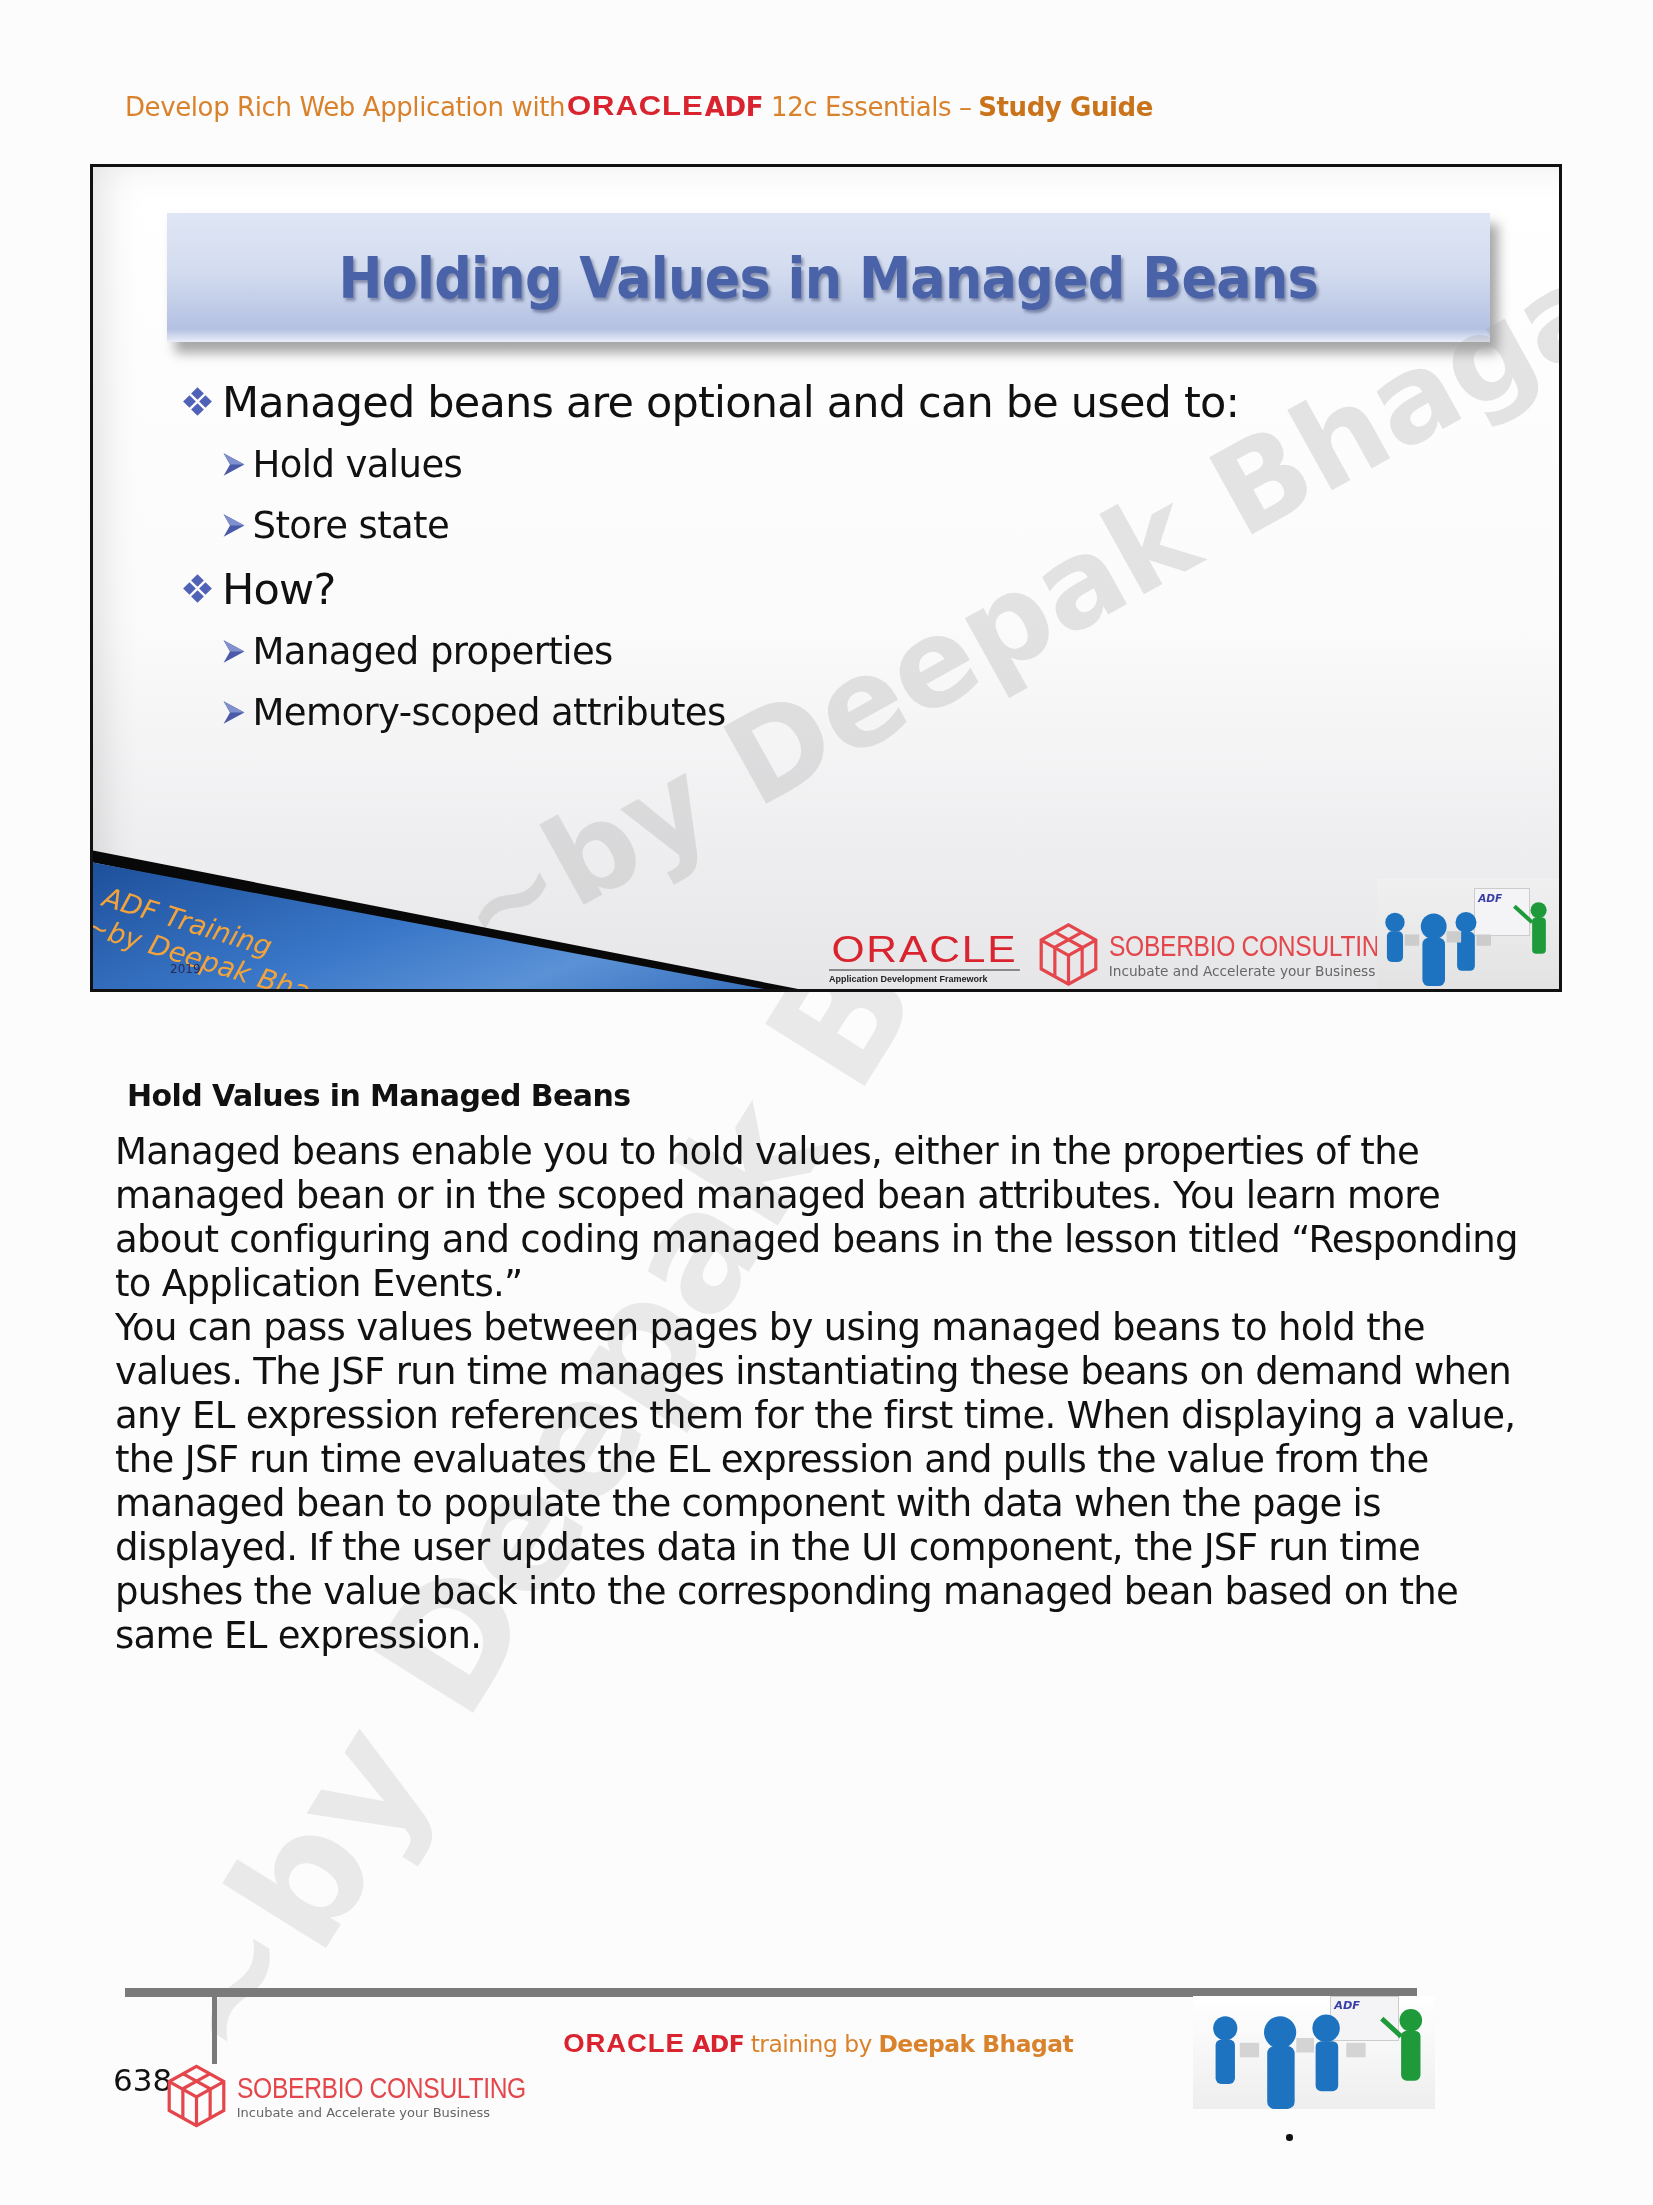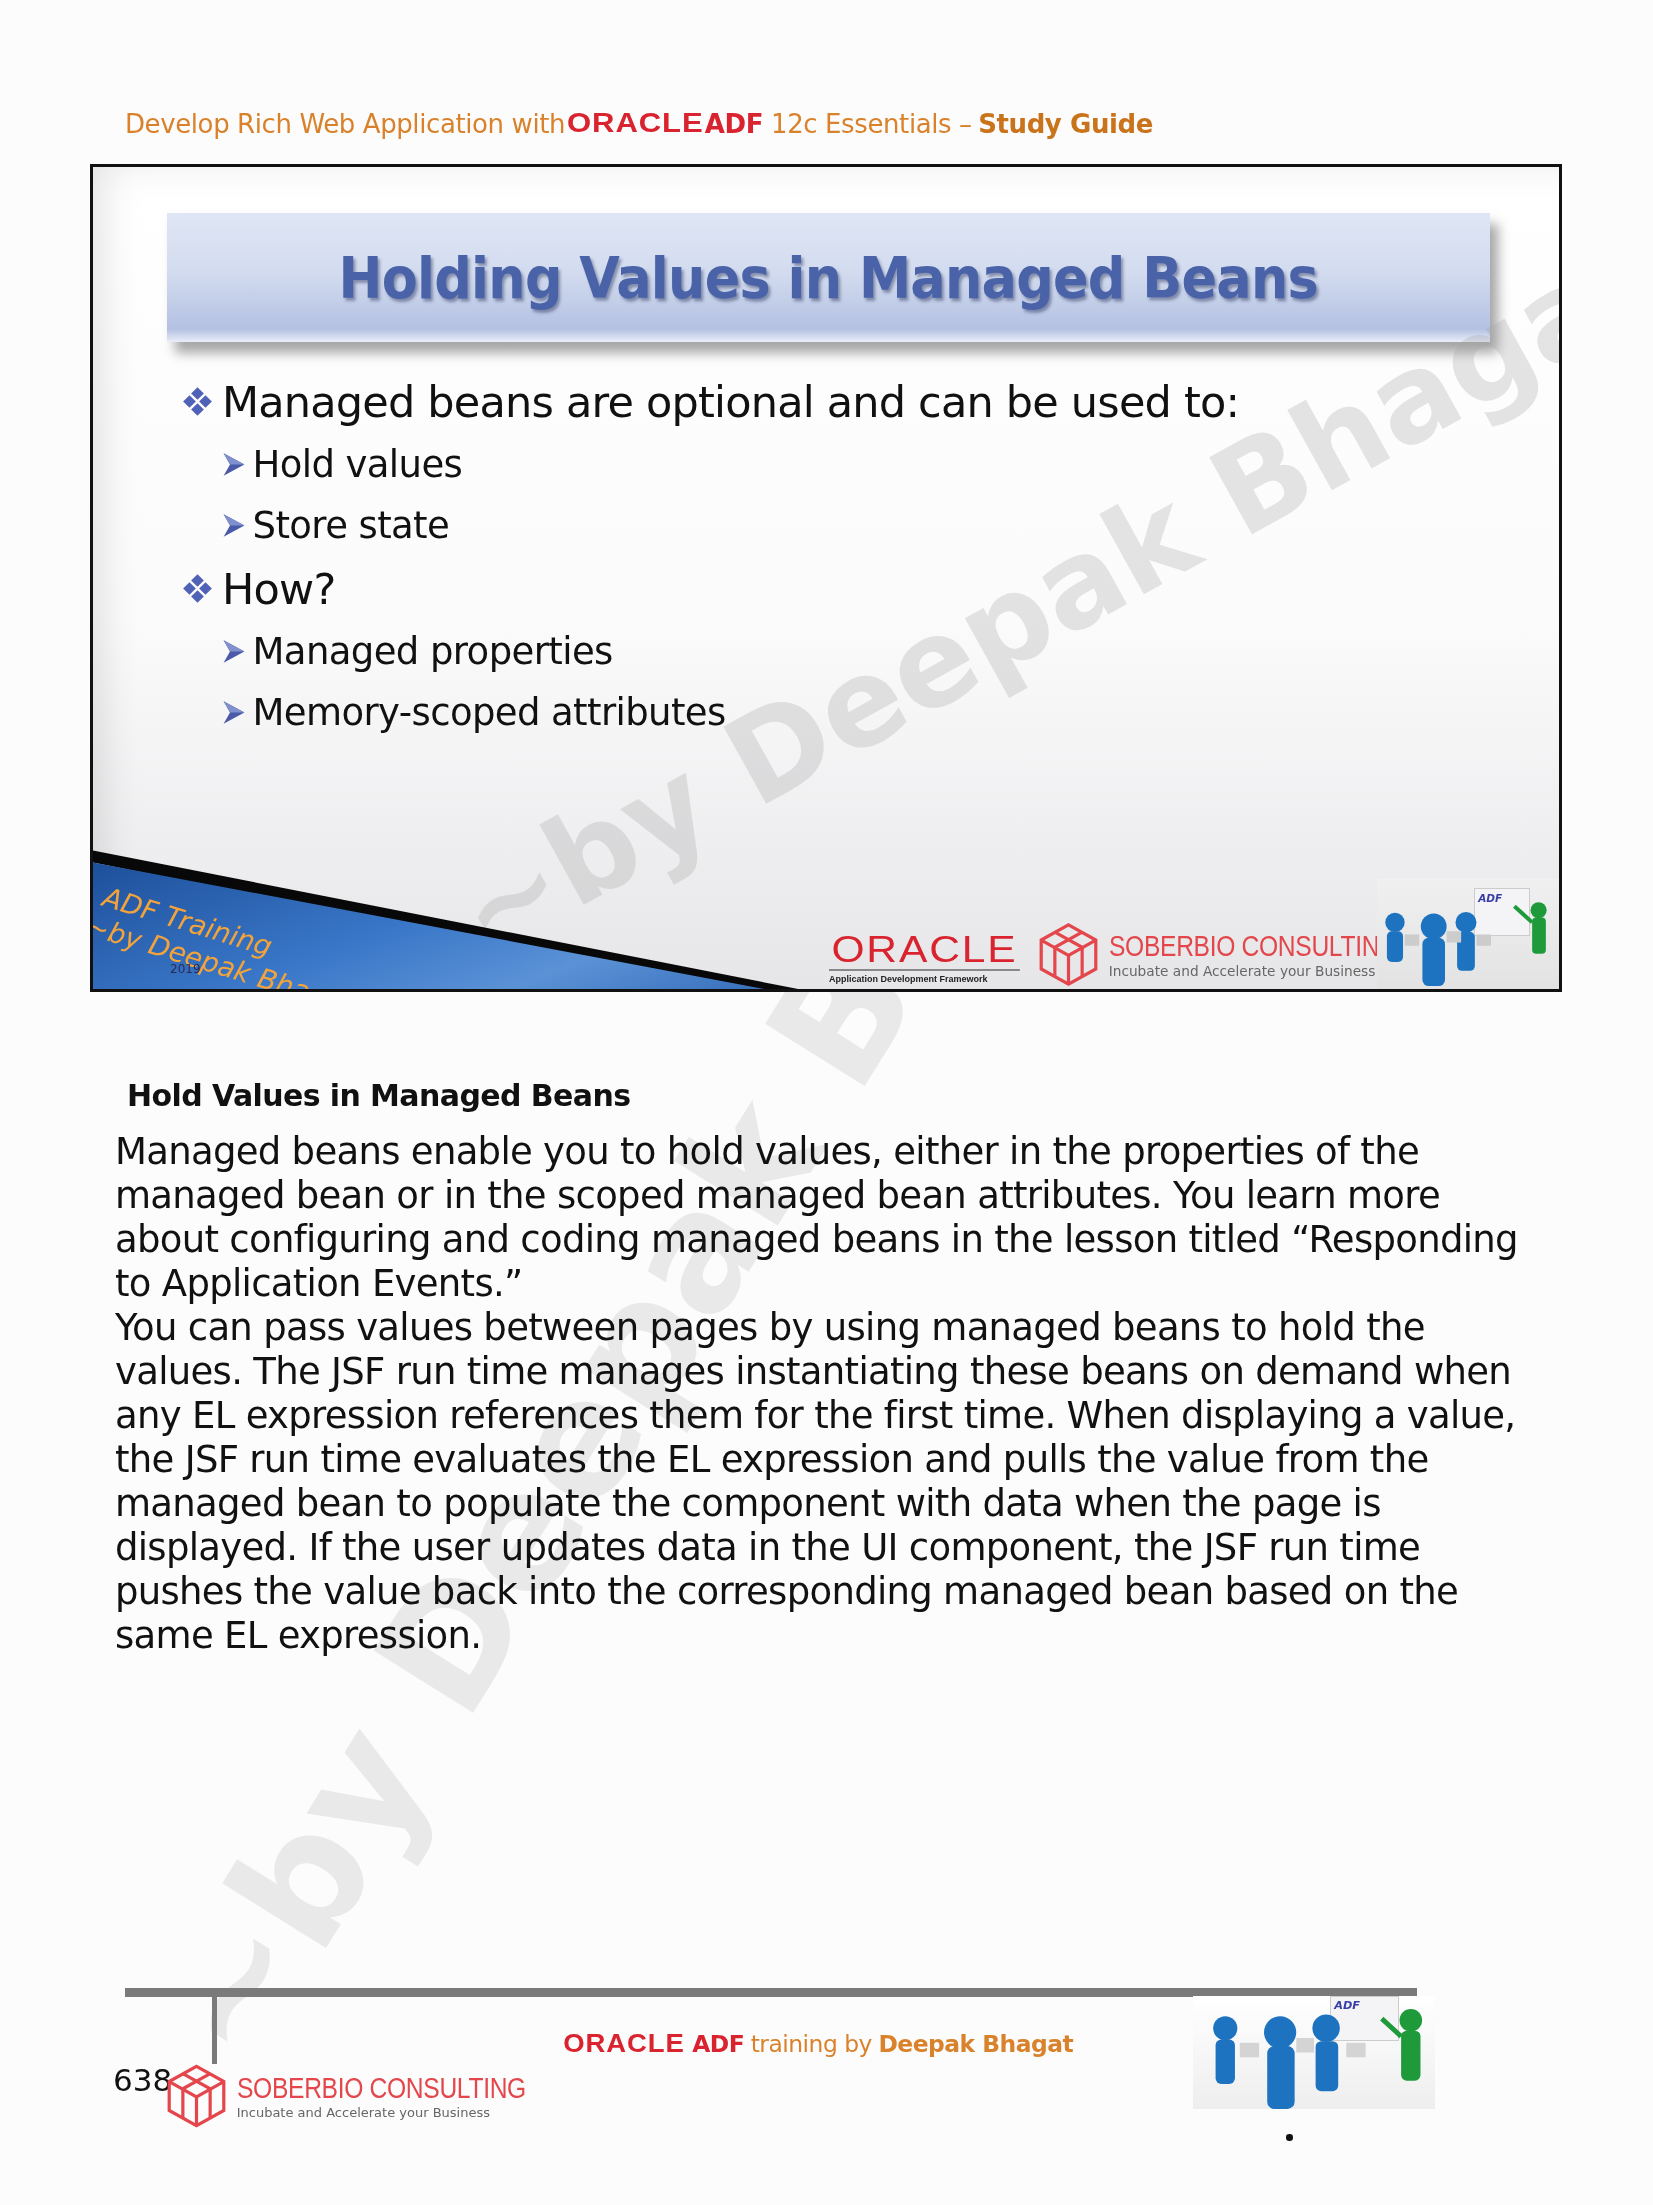--- a/index.html
+++ b/index.html
@@ -5,21 +5,21 @@
   html, body { margin: 0; padding: 0; }
   body {
     width: 1654px; height: 2205px; position: relative; overflow: hidden;
     background: #fdfcfd;
     font-family: "Liberation Sans", "DejaVu Sans", sans-serif;
   }
   .abs { position: absolute; }
 
   
   .run-header {
-    left: 125px; top: 101px; height: 45px;
+    left: 125px; top: 84px; height: 45px;
     display: flex; align-items: center; gap: 0;
     font-family: "DejaVu Sans", sans-serif; font-size: 26px; color: #d9822b;
     white-space: nowrap; letter-spacing: -0.4px;
   }
   .run-header .oracle-mark {
     color: #d9232f; font-weight: bold; font-size: 27px; letter-spacing: 0.8px;
     margin: 0 8px 0 1.6px; font-family: "Liberation Sans", sans-serif;
     transform: scaleX(1.15); transform-origin: left center; display: inline-block;
     padding-right: 11.3px;
   }

